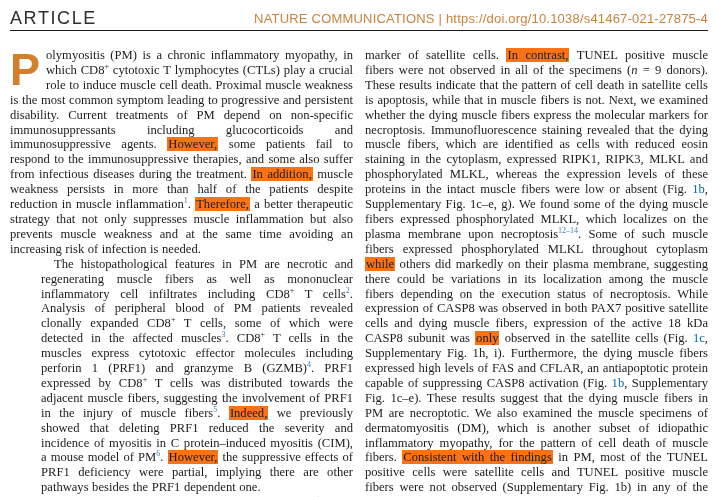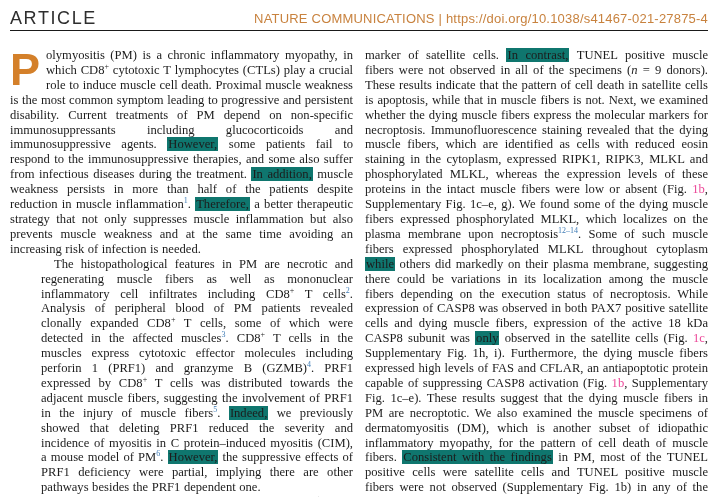--- a/index.html
+++ b/index.html
@@ -39,24 +39,24 @@
   .col p{margin:0;}
   .col p.indent{text-indent:13px;margin-left:31px;}
   .dropcap{
     float:left;
     font-family:"Liberation Sans", sans-serif;font-weight:bold;
     color:#d4802a;
     font-size:45px;line-height:38px;
     padding:3px 6px 0 0;
   }
   
-  .run-hl{background:#0f766e;padding:0 1px;}
+  .run-hl{background:#f97316;padding:0 1px;}
   .run-sup{vertical-align:super;font-size:8px;line-height:0;}
   .run-supl{vertical-align:super;font-size:8px;line-height:0;color:#3f7cb6;}
-  .run-fig{color:#ec4899;}
+  .run-fig{color:#0369a1;}
   .run-i{font-style:italic;}
 </style>
 </head>
 <body>
 
 <div class="page">
 
   <div class="header">
     <span class="article-label">ARTICLE</span>
     <a class="journal-line" href="#">NATURE COMMUNICATIONS | https://doi.org/10.1038/s41467-021-27875-4</a>

